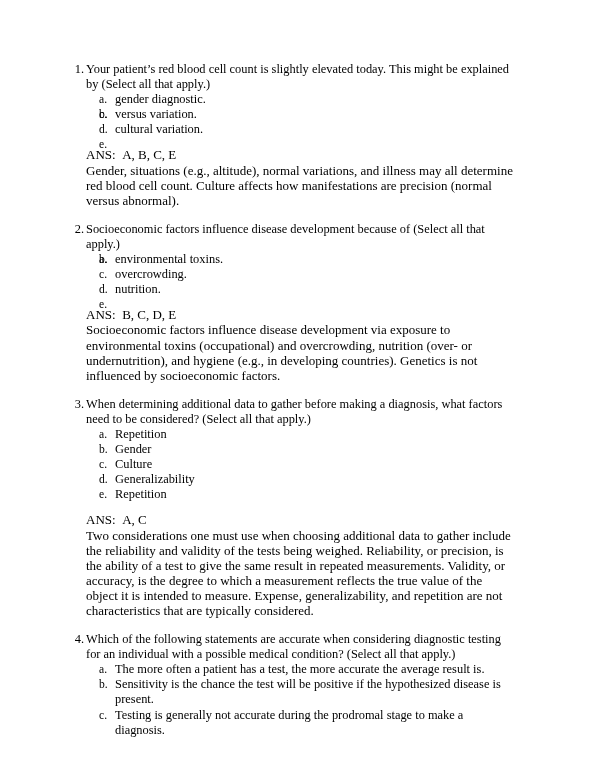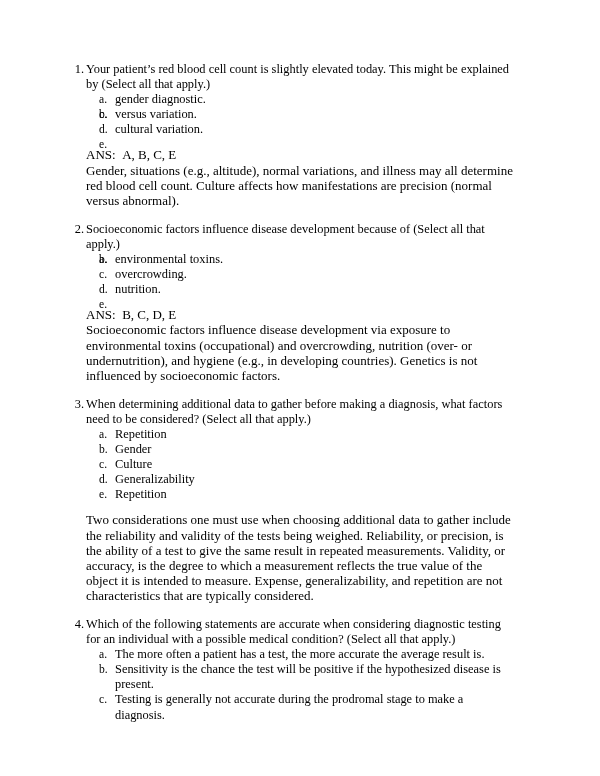--- a/index.html
+++ b/index.html
@@ -171,20 +171,21 @@
       <li class="option">
         <span class="option-letter">d.</span>
         <span class="option-text">Generalizability</span>
       </li>
       <li class="option">
         <span class="option-letter">e.</span>
         <span class="option-text">Repetition</span>
       </li>
     </ul>
     <div class="answer-block">
+      <div class="ans-line"><span>ANS:</span>&nbsp;&nbsp;<span>A, C</span></div>
       <div class="rationale"><span>Two considerations one must use when choosing additional data to gather include the reliability and validity of the tests being weighed. Reliability, or precision, is the ability of a test to give the same result in repeated measurements. Validity, or accuracy, is the degree to which a measurement reflects the true value of the object it is intended to measure. Expense, generalizability, and repetition are not characteristics that are typically considered.</span></div>
     </div>
   </div>
 
   <div class="question-block">
     <div class="stem">
       <span class="stem-number">4.</span>
       <span class="stem-text"><span>Which of the following statements are accurate when considering diagnostic testing for an individual with a possible medical condition? </span><span class="italic">(Select all that apply.</span><span>)</span></span>
     </div>
     <ul class="options">

